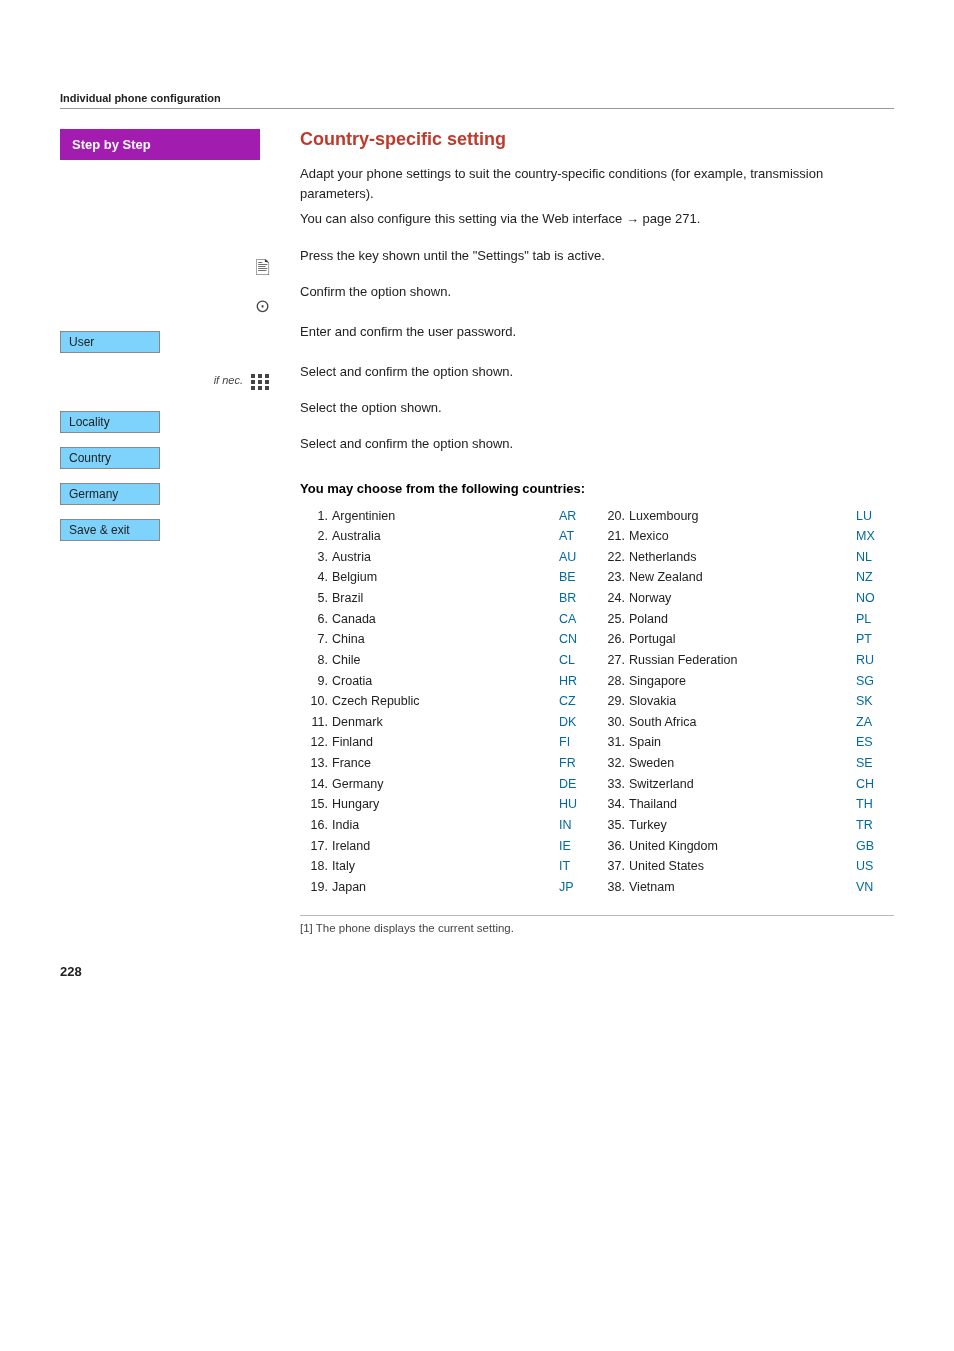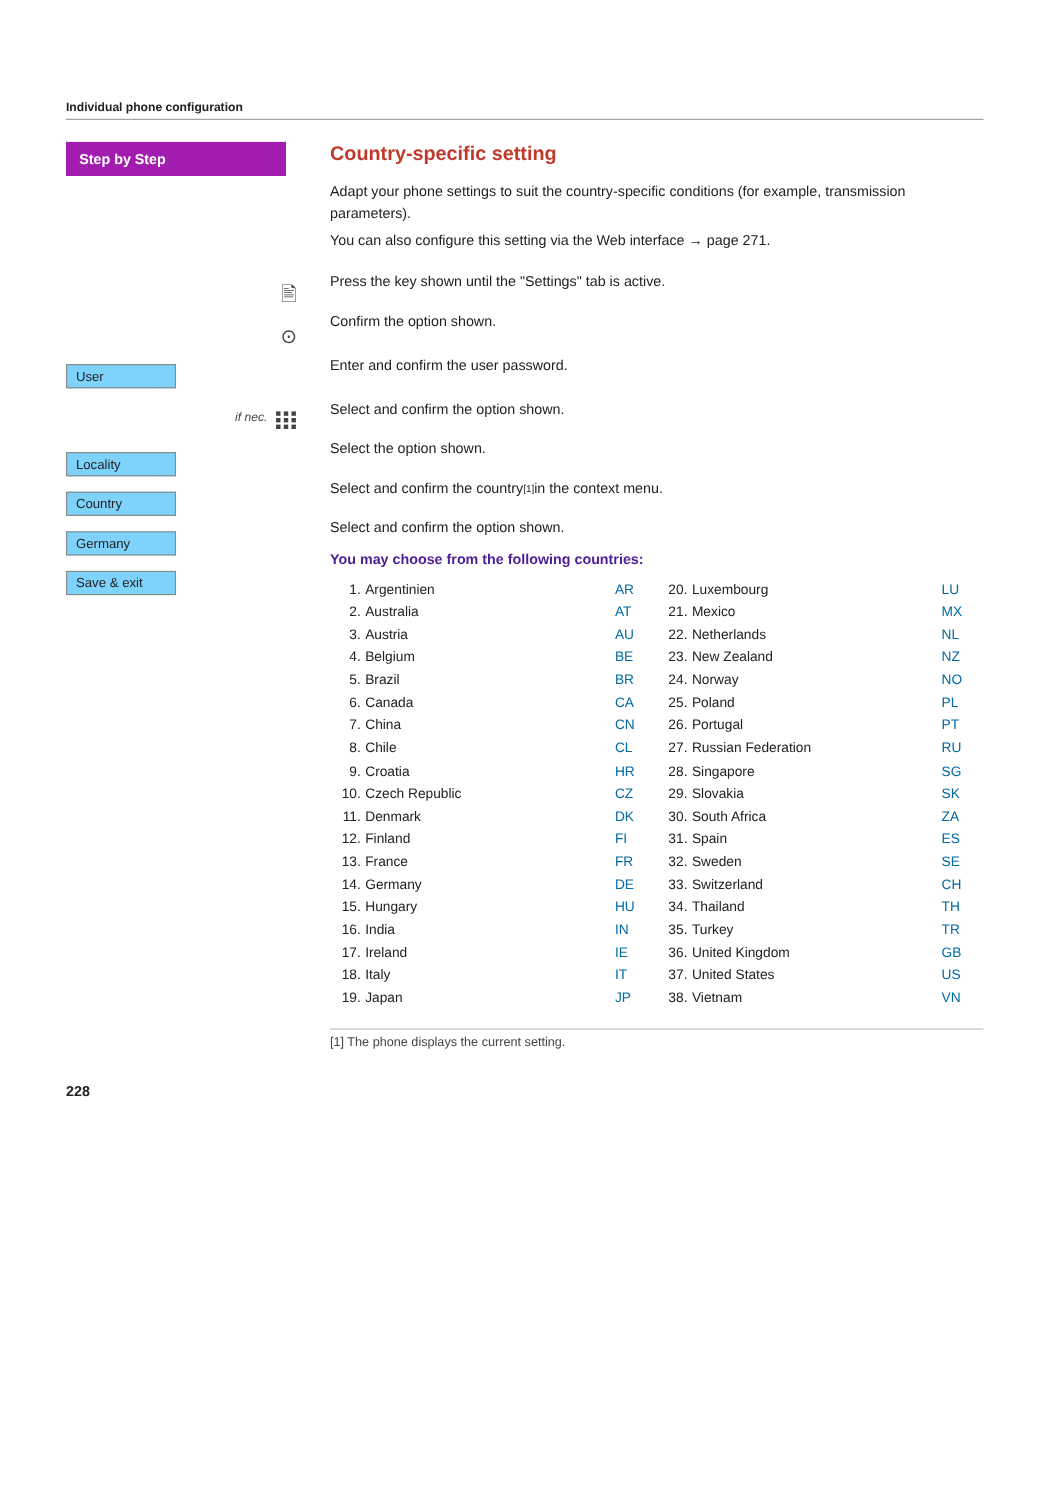--- a/index.html
+++ b/index.html
@@ -104,22 +104,22 @@
       line-height: 1.5;
     }
 
     .intro-block {
       margin-bottom: 10px;
     }
 
     .countries-title {
       font-size: 13px;
       font-weight: bold;
-      color: #4c1d95;
-      margin-top: 2px;
+      color: #000000;
+      margin-top: 18px;
       margin-bottom: 10px;
     }
 
     .countries-grid {
       display: grid;
       grid-template-columns: 1fr 1fr;
       gap: 0;
       font-size: 12.5px;
       line-height: 1.65;
     }
@@ -267,23 +267,20 @@
         <div class="intro-text">Adapt your phone settings to suit the country-specific conditions (for example, transmission parameters).</div>
         <div class="intro-text">You can also configure this setting via the Web interface → page 271.</div>
       </div>
 
       <div class="right-step-rows">
         <div class="right-step-item" style="min-height:36px;">Press the key shown until the "Settings" tab is active.</div>
         <div class="right-step-item" style="min-height:36px;">Confirm the option shown.</div>
         <div class="right-step-item" style="min-height:44px;">Enter and confirm the user password.</div>
         <div class="right-step-item" style="min-height:36px;">Select and confirm the option shown.</div>
         <div class="right-step-item" style="min-height:36px;">Select the option shown.</div>
-        <div class="right-step-item" style="min-height:36px;">
-          Select and confirm the country<sup>[1]</sup> in the context menu.
-        </div>
         <div class="right-step-item" style="min-height:36px;">Select and confirm the option shown.</div>
       </div>
 
       <div class="countries-title">You may choose from the following countries:</div>
 
       <div class="countries-grid">
 
         <div class="country-col" id="countries-left">
             <div class="country-entry">
               <span class="country-num">1.</span>

